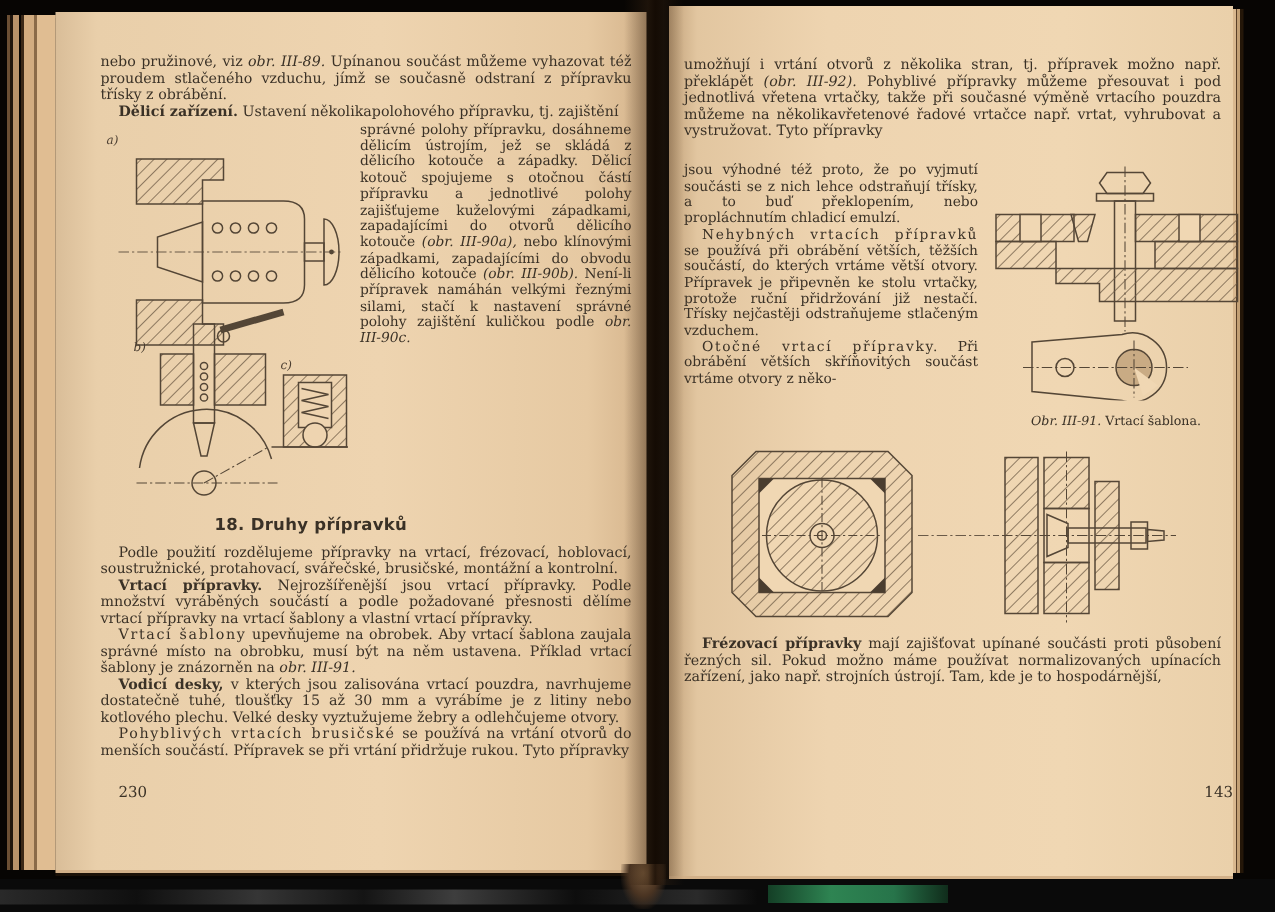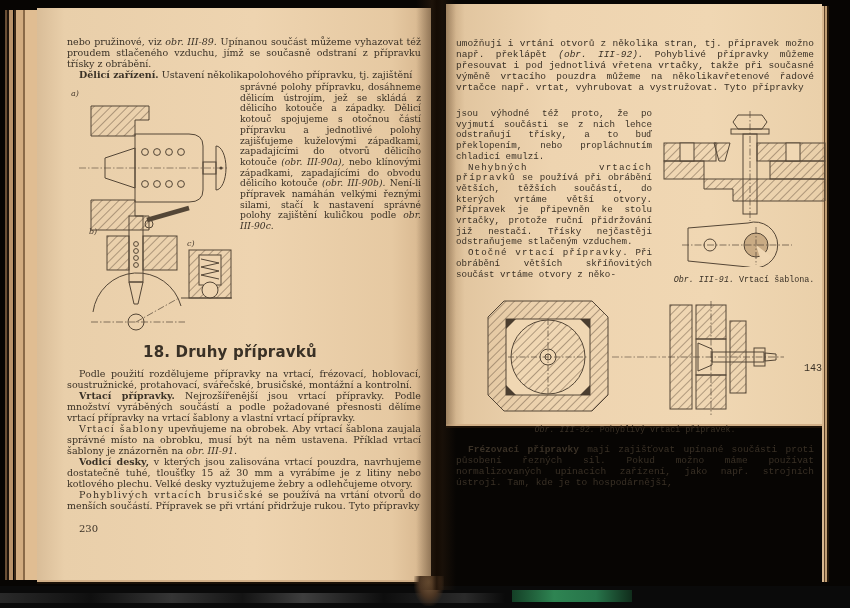--- a/index.html
+++ b/index.html
@@ -10,34 +10,34 @@
     background:linear-gradient(90deg,#070503 0 2px,#6b4f34 2px 4px,#20150c 4px 6px,
       #b8926a 6px 10px,#33231400 10px 11px,#3a2817 11px 13px,#d2ac80 13px 20px,
       #8a6a48 20px 22px,#e0bd92 22px 34px);}
   .right-edge{position:absolute;left:822px;top:6px;width:7px;height:576px;
     background:linear-gradient(90deg,#d9b88f 0 2px,#5a4027 2px 3px,#c3a075 3px 5px,#241709 5px 7px);}
   
   .page{position:absolute;box-sizing:border-box;}
   .page-left{left:37px;top:8px;width:394px;height:572px;
     background:linear-gradient(90deg,#d9bd98 0,#e9cfaa 7%,#eed4b0 55%,#e6c9a2 90%,#d4b38b 100%);
     padding:28px 10px 0 30px;box-shadow:0 2px 0 #d2b088,0 4px 0 #1c1208;}
-  .page-right{left:446px;top:4px;width:376px;height:420px;
+  .page-right{left:446px;top:4px;width:376px;height:580px;
     background:linear-gradient(90deg,#c2a27b 0,#e2c6a0 5%,#eed4b0 28%,#f0d7b3 70%,#ead0aa 100%);
-    padding:34px 8px 0 10px;box-shadow:0 2px 0 #d2b088,0 4px 0 #1c1208;font-family:Liberation Mono, monospace;}
+    padding:34px 8px 0 10px;box-shadow:0 2px 0 #d2b088,0 4px 0 #1c1208;}
   .gutter{position:absolute;left:416px;top:0;width:40px;height:590px;z-index:5;pointer-events:none;
     background:linear-gradient(90deg,rgba(56,36,18,0) 0%,rgba(56,36,18,.45) 40%,
       rgba(24,13,4,.78) 52%,rgba(56,36,18,.35) 66%,rgba(0,0,0,0) 100%);}
   
   .p{font-size:9.5px;line-height:11px;text-align:justify;margin:0;}
   .ind{text-indent:12px;}
   .colp{font-size:9.2px;line-height:10.7px;text-align:justify;margin:0;}
   .b{font-weight:bold;}
   .it{font-style:italic;}
   .spx{letter-spacing:1.1px;}
-  .heading{font-family:"DejaVu Sans",sans-serif;font-weight:bold;font-size:15px;
+  .heading{font-family:"DejaVu Sans",sans-serif;font-weight:bold;font-size:11px;
     margin:9px 0 7px 76px;letter-spacing:.2px;}
   .cap{font-size:8.4px;line-height:10px;text-align:center;margin-top:8px;}
   .pnum{position:absolute;font-size:10px;}
   .pn-l{left:42px;bottom:46px;}
   .pn-r{right:0;bottom:50px;}
   
   .l-row{display:flex;margin-top:2px;}
   .figbox90{width:168px;flex:none;}
   .l-col{flex:1;padding-left:5px;}
   .r-row{display:flex;margin-top:16px;}
@@ -219,21 +219,20 @@
           <rect x="212" y="42" width="30" height="36" fill="none"></rect>
           <rect x="246" y="24" width="16" height="72" fill="url(#h92)"></rect>
           <polygon points="214,46 228,52 228,68 214,74" fill="none"></polygon>
           <rect x="228" y="55" width="52" height="10" fill="none"></rect>
           <rect x="270" y="51" width="11" height="18" fill="none"></rect>
           <polygon points="281,56 292,57 292,63 281,64" fill="none"></polygon>
           <line x1="184" y1="60" x2="300" y2="60" stroke-width=".7" stroke-dasharray="7 2 1.5 2"></line>
           <line x1="227" y1="4" x2="227" y2="118" stroke-width=".7" stroke-dasharray="7 2 1.5 2"></line>
         </g>
       </svg>
-      <p class="cap"><span class="it">Obr. III-92.</span><span> Pohyblivý vrtací přípravek.</span></p>
     </div>
 
     <p class="p ind" style="margin-top:7px;"><span class="b">Frézovací přípravky</span><span> mají zajišťovat upínané součásti proti působení řezných sil. Pokud možno máme používat normalizovaných upínacích zařízení, jako např. strojních ústrojí. Tam, kde je to hospodárnější,</span></p>
 
     <div class="pnum pn-r">143</div>
   </div>
 
   <div class="shelf">
     <div class="shelf-grain"></div>
     <div class="ribbon"></div>

